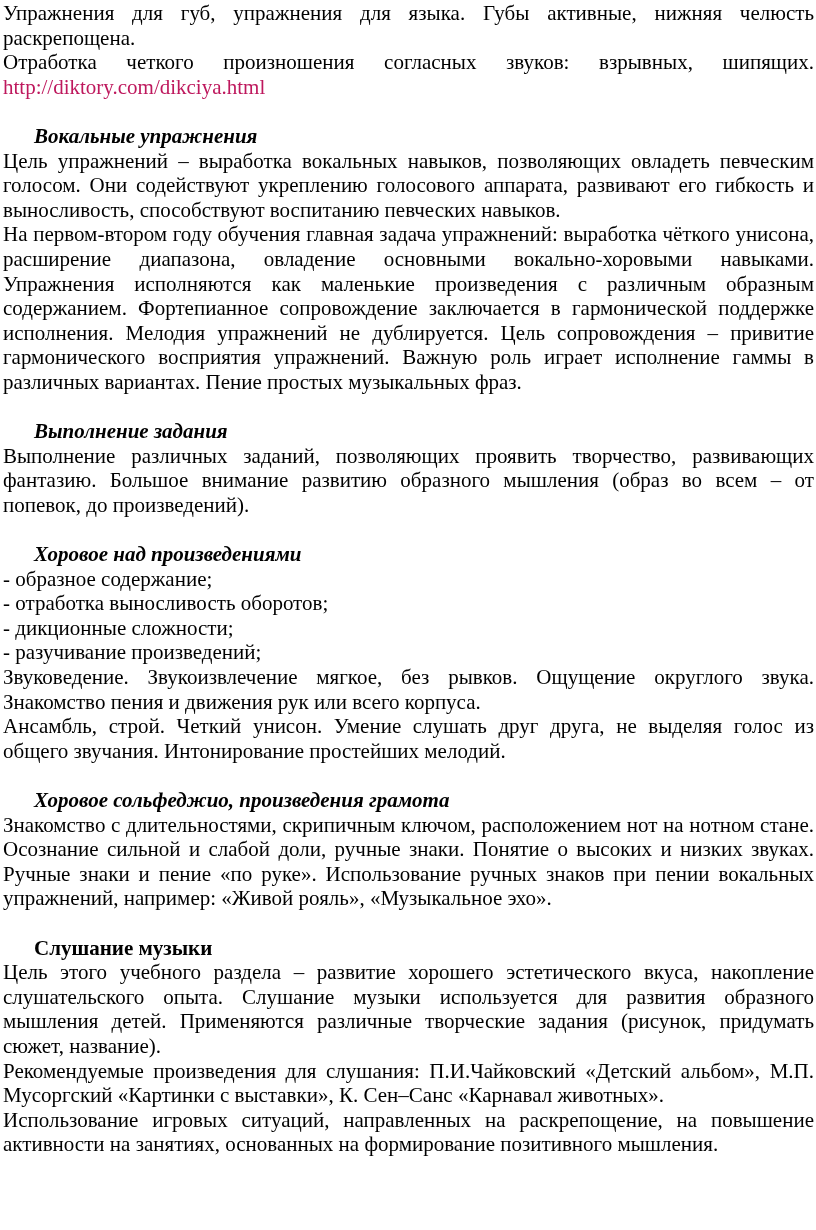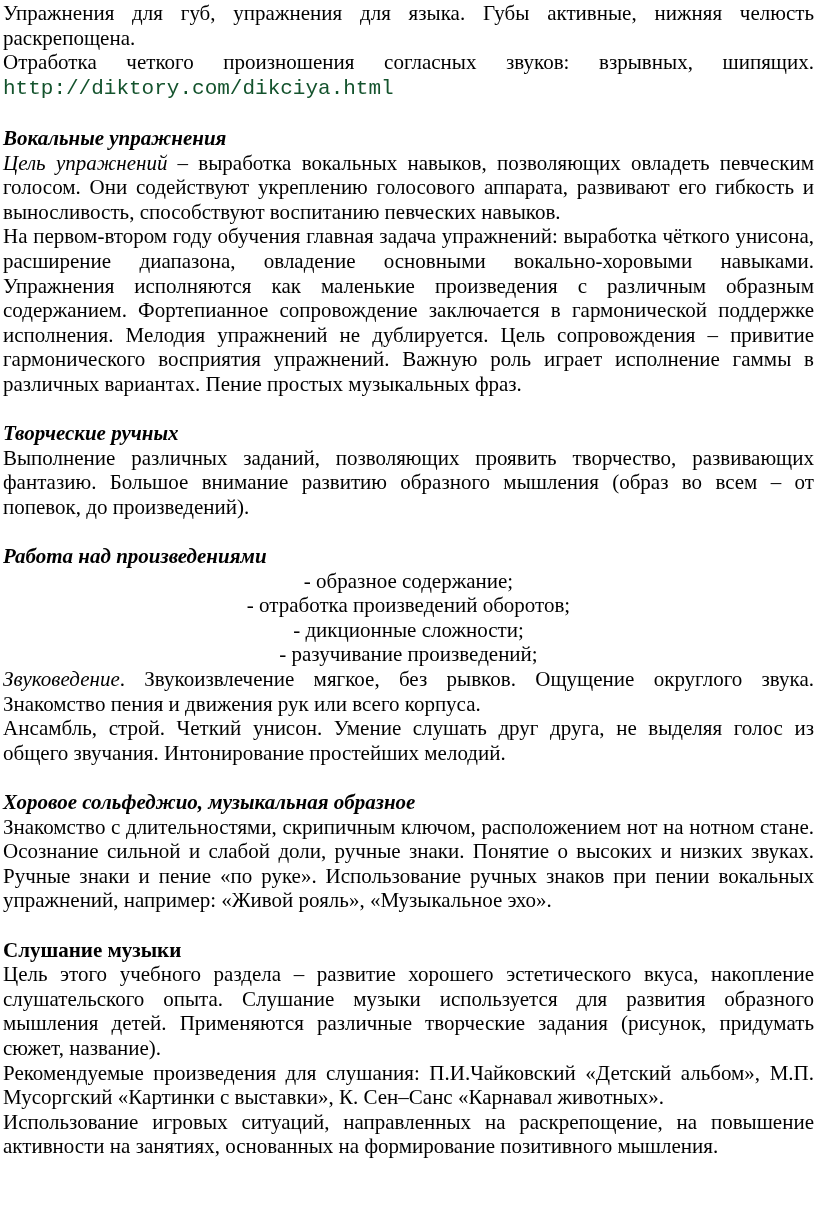--- a/index.html
+++ b/index.html
@@ -14,51 +14,51 @@
     overflow: hidden;
     color: #000000;
     font-family: "Liberation Serif", "DejaVu Serif", serif;
     font-size: 21px;
   }
   .doc {
     padding: 1px 2px 0 3px;
   }
   .block { line-height: var(--lh); }
   .para  { text-align: justify; }
-  .list-line { text-align: center; font-family: Liberation Serif, serif; }
-  .heading { font-weight: bold; text-align: left; }
+  .list-line { text-align: left; font-family: Liberation Serif, serif; }
+  .heading { font-weight: bold; text-align: left; margin-left: 31px; }
   .heading.bold-italic { font-style: italic; }
   .blank { height: var(--lh); }
-  .italic { font-style: italic; }
-  .url { color: #14532d; text-decoration: none; font-family: Liberation Mono, monospace; }
+  .italic { }
+  .url { color: #be185d; text-decoration: none; }
 </style>
 </head>
 <body>
 
 <div class="doc">
   <div>
       <div class="block para"><span>Упражнения для губ, упражнения для языка. Губы активные, нижняя челюсть раскрепощена.</span></div>
       <div class="block para"><span>Отработка четкого произношения согласных звуков: взрывных, шипящих. </span><span class="url">http://diktory.com/dikciya.html</span></div>
       <div class="block blank"></div>
       <div class="block heading bold-italic"><span>Вокальные упражнения</span></div>
       <div class="block para"><span class="italic">Цель упражнений</span><span> – выработка вокальных навыков, позволяющих овладеть певческим голосом. Они содействуют укреплению голосового аппарата, развивают его гибкость и выносливость, способствуют воспитанию певческих навыков.</span></div>
       <div class="block para"><span>На первом-втором году обучения главная задача упражнений: выработка чёткого унисона, расширение диапазона, овладение основными вокально-хоровыми навыками. Упражнения исполняются как маленькие произведения с различным образным содержанием. Фортепианное сопровождение  заключается в гармонической поддержке исполнения. Мелодия упражнений не дублируется. Цель сопровождения – привитие гармонического восприятия упражнений. Важную роль играет исполнение гаммы в различных вариантах. Пение простых музыкальных фраз.</span></div>
       <div class="block blank"></div>
-      <div class="block heading bold-italic"><span>Творческие ручных</span></div>
+      <div class="block heading bold-italic"><span>Выполнение задания</span></div>
       <div class="block para"><span>Выполнение различных заданий, позволяющих проявить творчество, развивающих фантазию. Большое внимание развитию образного мышления (образ во всем – от попевок, до произведений).</span></div>
       <div class="block blank"></div>
-      <div class="block heading bold-italic"><span>Работа над произведениями</span></div>
+      <div class="block heading bold-italic"><span>Хоровое над произведениями</span></div>
       <div class="block list-line"><span>- образное содержание;</span></div>
-      <div class="block list-line"><span>- отработка произведений оборотов;</span></div>
+      <div class="block list-line"><span>- отработка выносливость оборотов;</span></div>
       <div class="block list-line"><span>- дикционные сложности;</span></div>
       <div class="block list-line"><span>- разучивание произведений;</span></div>
       <div class="block para"><span class="italic">Звуковедение</span><span>. Звукоизвлечение мягкое, без рывков. Ощущение округлого звука. Знакомство пения и движения рук или всего корпуса.</span></div>
       <div class="block para"><span>Ансамбль, строй. Четкий унисон. Умение слушать друг друга, не выделяя голос из общего звучания. Интонирование простейших мелодий.</span></div>
       <div class="block blank"></div>
-      <div class="block heading bold-italic"><span>Хоровое сольфеджио, музыкальная образное</span></div>
+      <div class="block heading bold-italic"><span>Хоровое сольфеджио, произведения грамота</span></div>
       <div class="block para"><span>Знакомство с длительностями, скрипичным ключом, расположением нот на нотном стане. Осознание сильной и слабой доли, ручные знаки. Понятие о высоких и низких звуках. Ручные знаки и пение «по руке». Использование ручных знаков при пении вокальных упражнений, например: «Живой рояль», «Музыкальное эхо».</span></div>
       <div class="block blank"></div>
       <div class="block heading bold"><span>Слушание музыки</span></div>
       <div class="block para"><span>Цель этого учебного раздела – развитие хорошего эстетического вкуса, накопление слушательского опыта. Слушание музыки используется для развития образного мышления детей. Применяются различные творческие задания (рисунок, придумать сюжет, название).</span></div>
       <div class="block para"><span>Рекомендуемые произведения для слушания: П.И.Чайковский «Детский альбом», М.П. Мусоргский «Картинки с выставки», К. Сен–Санс «Карнавал животных».</span></div>
       <div class="block para"><span>Использование игровых ситуаций, направленных на раскрепощение, на повышение активности на занятиях, основанных на формирование позитивного мышления.</span></div>
     </div>
 </div>
 
 </body></html>

